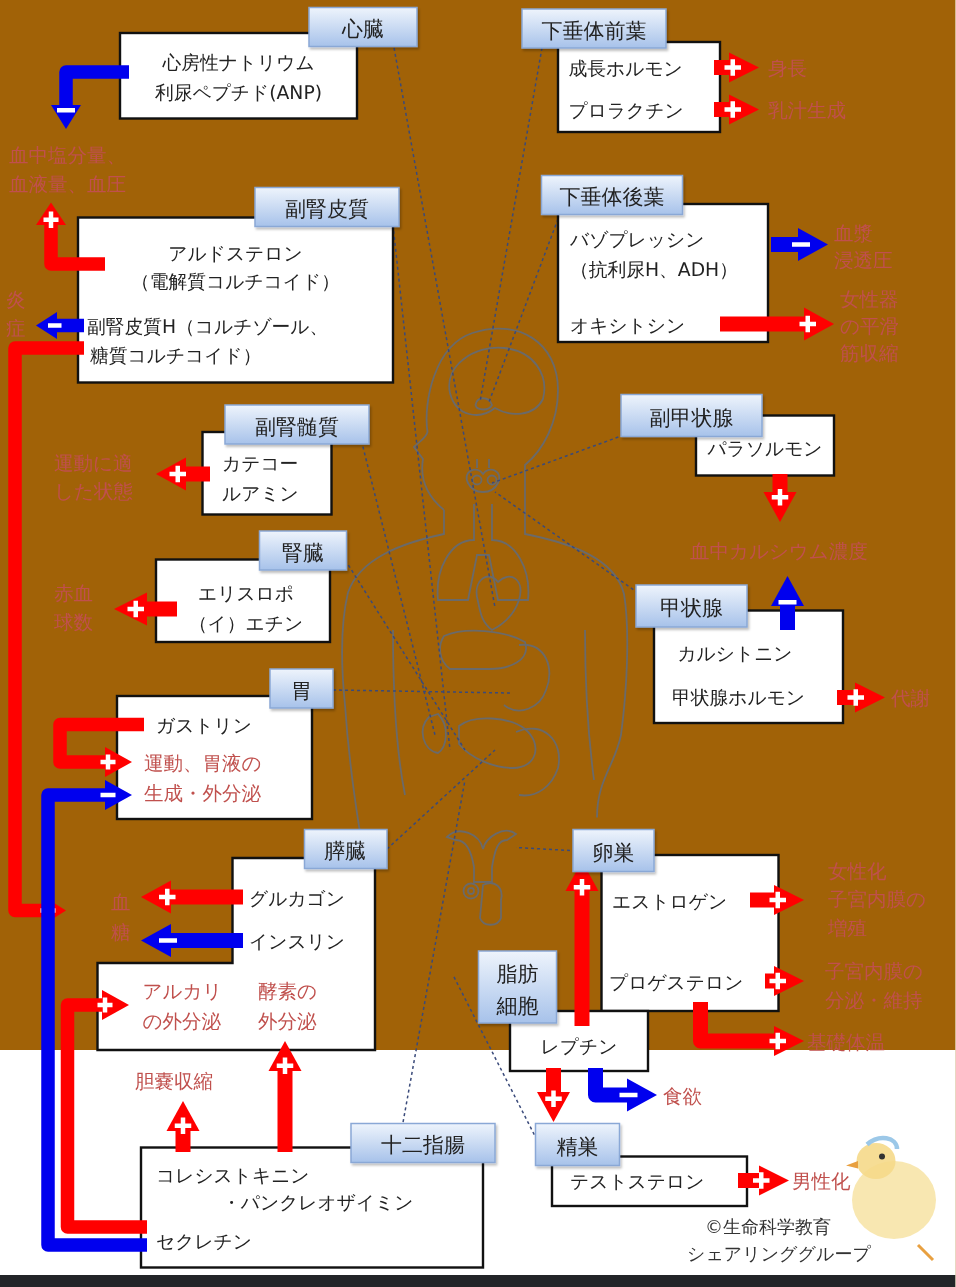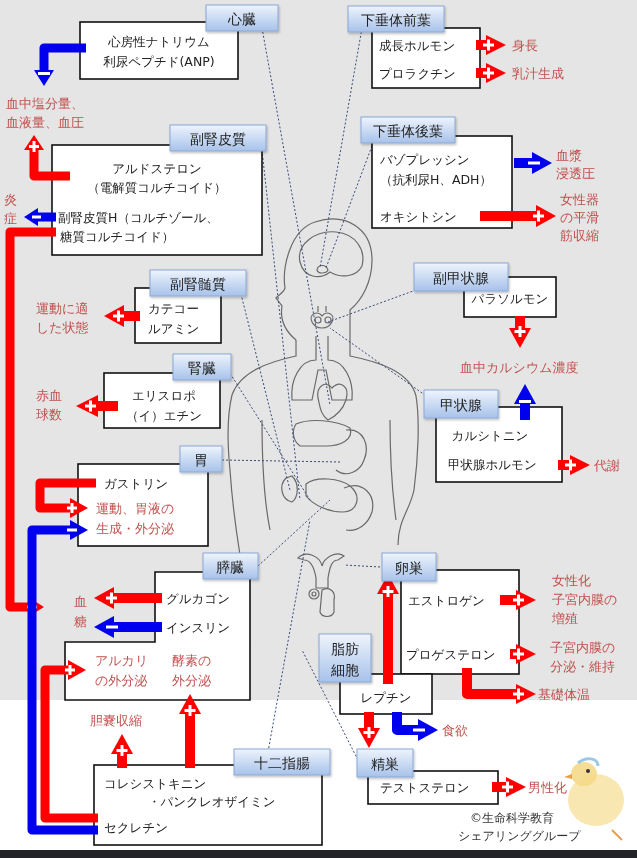--- a/index.html
+++ b/index.html
@@ -1,17 +1,17 @@
 <!DOCTYPE html>
 <html><head>
 <meta charset="utf-8">
 <style>
   html,body{margin:0;padding:0;background:#ffffff;}
   body{width:637px;height:858px;overflow:hidden;position:relative;font-family:"DejaVu Sans","Liberation Sans",sans-serif;}
-  #stage{position:absolute;left:0;top:0;width:637px;height:700px;background:#e5e5e5;}
+  #stage{position:absolute;left:0;top:0;width:637px;height:700px;background:#a16207;}
   svg{position:absolute;left:0;top:0;}
   .bottom-bar{position:absolute;left:0;top:850px;width:637px;height:8px;background:#222428;}
   .organ text{font-family:"DejaVu Sans","Liberation Sans",sans-serif;font-size:14px;fill:#222;}
   .hormone{font-family:"DejaVu Sans","Liberation Sans",sans-serif;font-size:12.5px;fill:#222;}
   .effect{font-family:"DejaVu Sans","Liberation Sans",sans-serif;font-size:13px;fill:#c0504d;}
   .credit{font-family:"DejaVu Sans","Liberation Sans",sans-serif;font-size:12px;fill:#333;}
 </style>
 </head>
 <body>
 

